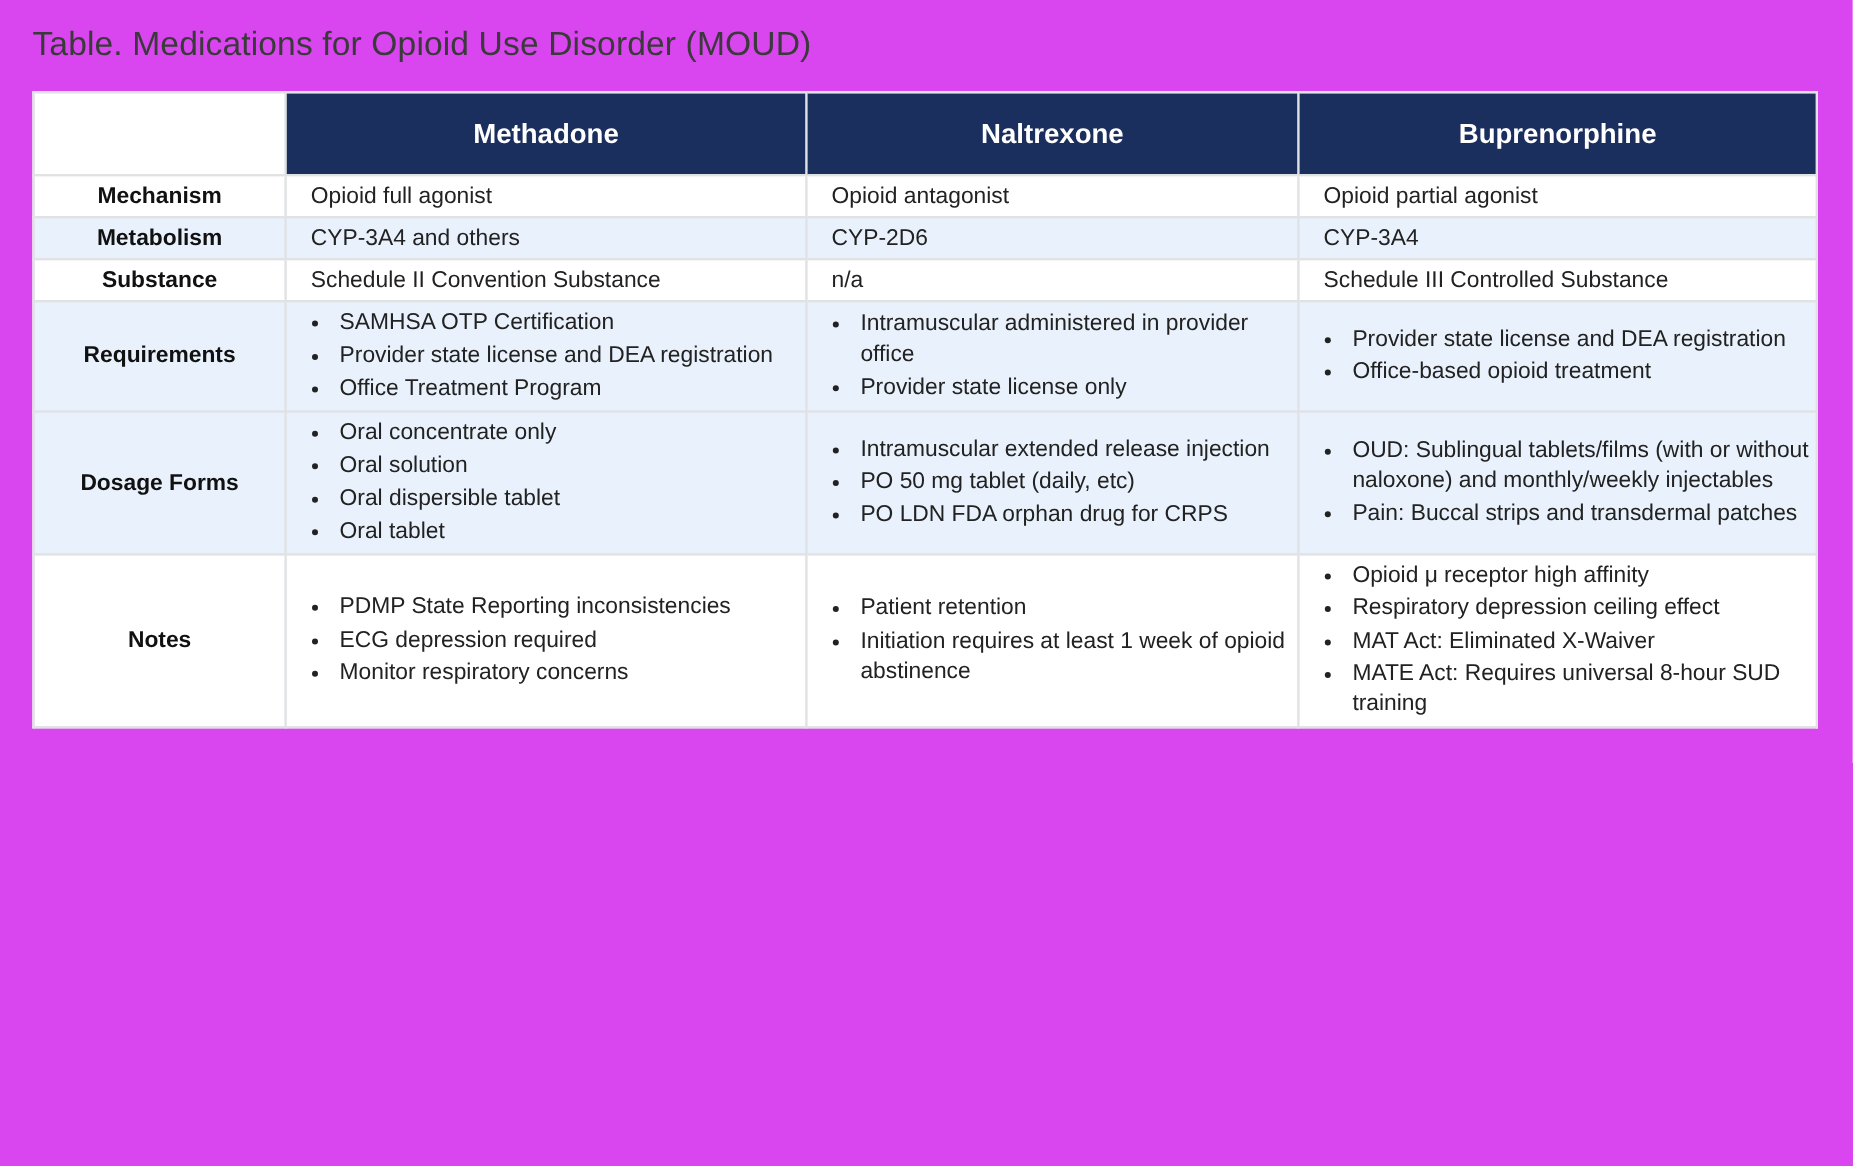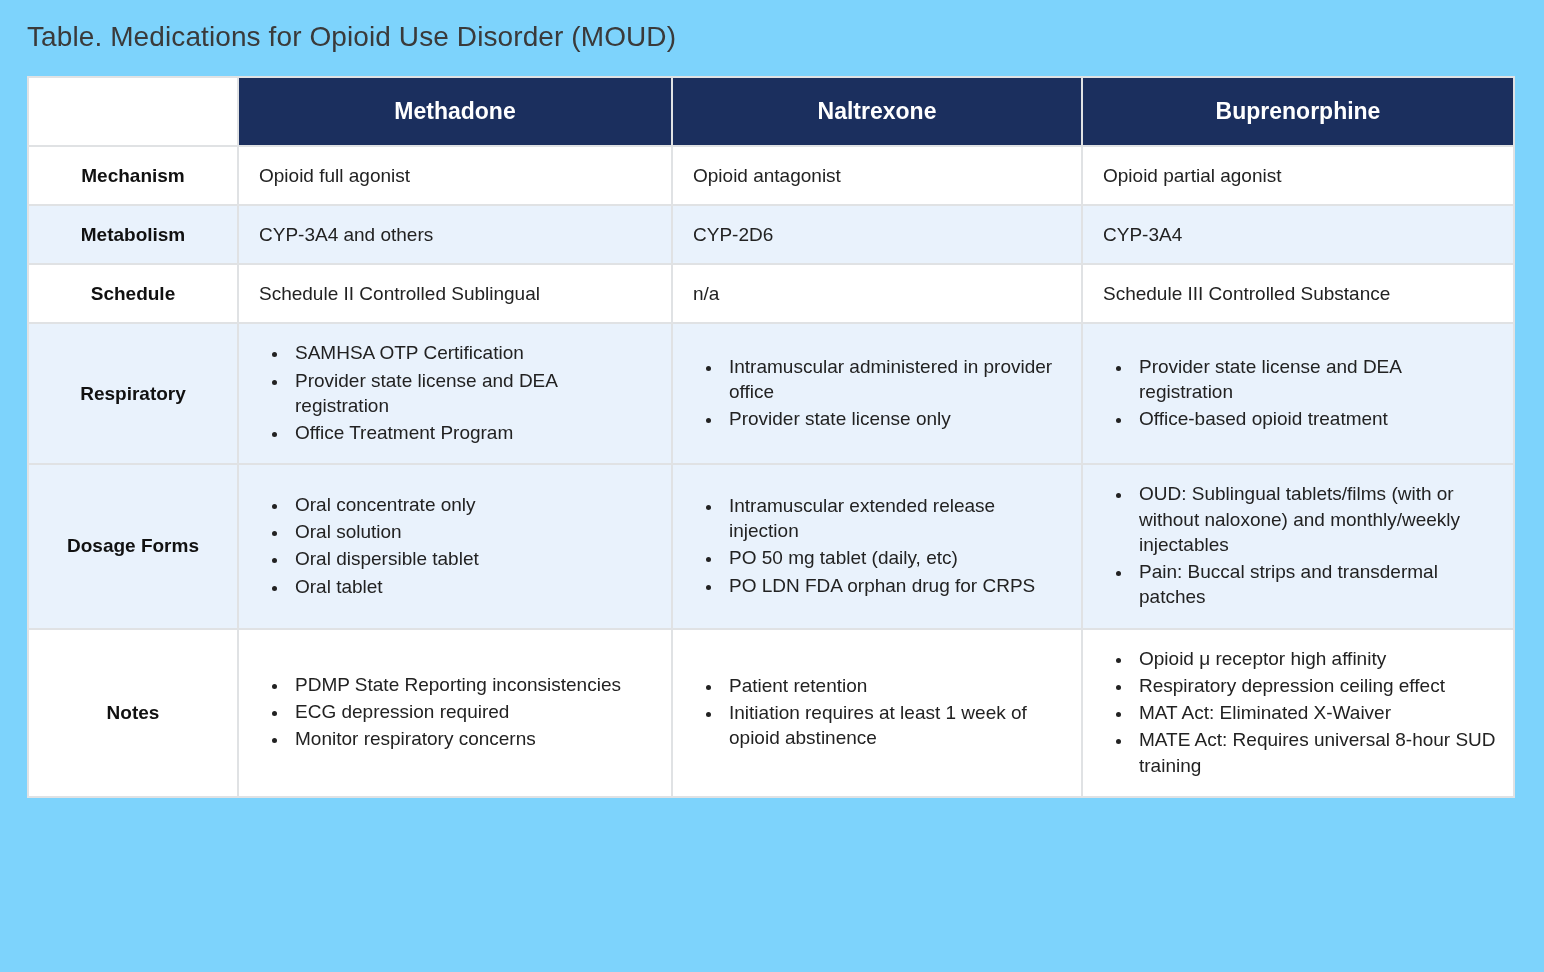--- a/index.html
+++ b/index.html
@@ -5,21 +5,21 @@
   * { box-sizing: border-box; }
   html, body {
     margin: 0; padding: 0;
     width: 1544px; height: 972px;
     background: #ffffff;
     font-family: "Liberation Sans", sans-serif;
   }
   #page {
     position: relative;
     width: 1544px; height: 972px;
-    background: #7dd3fc;
+    background: #d946ef;
     overflow: hidden;
   }
   .title {
     position: absolute;
     left: 27px; top: 21px;
     font-size: 28px;
     font-weight: 400;
     color: #3a3a3a;
     letter-spacing: 0.1px;
     white-space: nowrap;
@@ -28,21 +28,21 @@
     position: absolute;
     left: 27px; top: 76px;
     width: 1486px;
     border-collapse: collapse;
     table-layout: fixed;
     background: #ffffff;
   }
   table.moud td, table.moud th {
     border: 2px solid #e0e2e4;
     vertical-align: middle;
-    padding: 16px;
+    padding: 4px;
   }
   col.c1 { width: 210px; }
   col.c2 { width: 434px; }
   col.c3 { width: 410px; }
   col.c4 { width: 432px; }
 
   
   tr.head-row th { height: 69px; }
   th.corner {
     background: #ffffff;
@@ -126,27 +126,27 @@
           <td class="cell plain">Opioid antagonist</td>
           <td class="cell plain">Opioid partial agonist</td>
         </tr>
         <tr class="shade">
           <td class="rowlabel">Metabolism</td>
           <td class="cell plain">CYP-3A4 and others</td>
           <td class="cell plain">CYP-2D6</td>
           <td class="cell plain">CYP-3A4</td>
         </tr>
         <tr class="plainrow">
-          <td class="rowlabel">Schedule</td>
-          <td class="cell plain">Schedule II Controlled Sublingual</td>
+          <td class="rowlabel">Substance</td>
+          <td class="cell plain">Schedule II Convention Substance</td>
           <td class="cell plain">n/a</td>
           <td class="cell plain">Schedule III Controlled Substance</td>
         </tr>
         <tr class="shade">
-          <td class="rowlabel">Respiratory</td>
+          <td class="rowlabel">Requirements</td>
           <td class="cell">
             <ul class="blist">
               <li>SAMHSA OTP Certification</li>
               <li>Provider state license and DEA registration</li>
               <li>Office Treatment Program</li>
             </ul>
           </td>
           <td class="cell">
             <ul class="blist">
               <li>Intramuscular administered in provider office</li>

